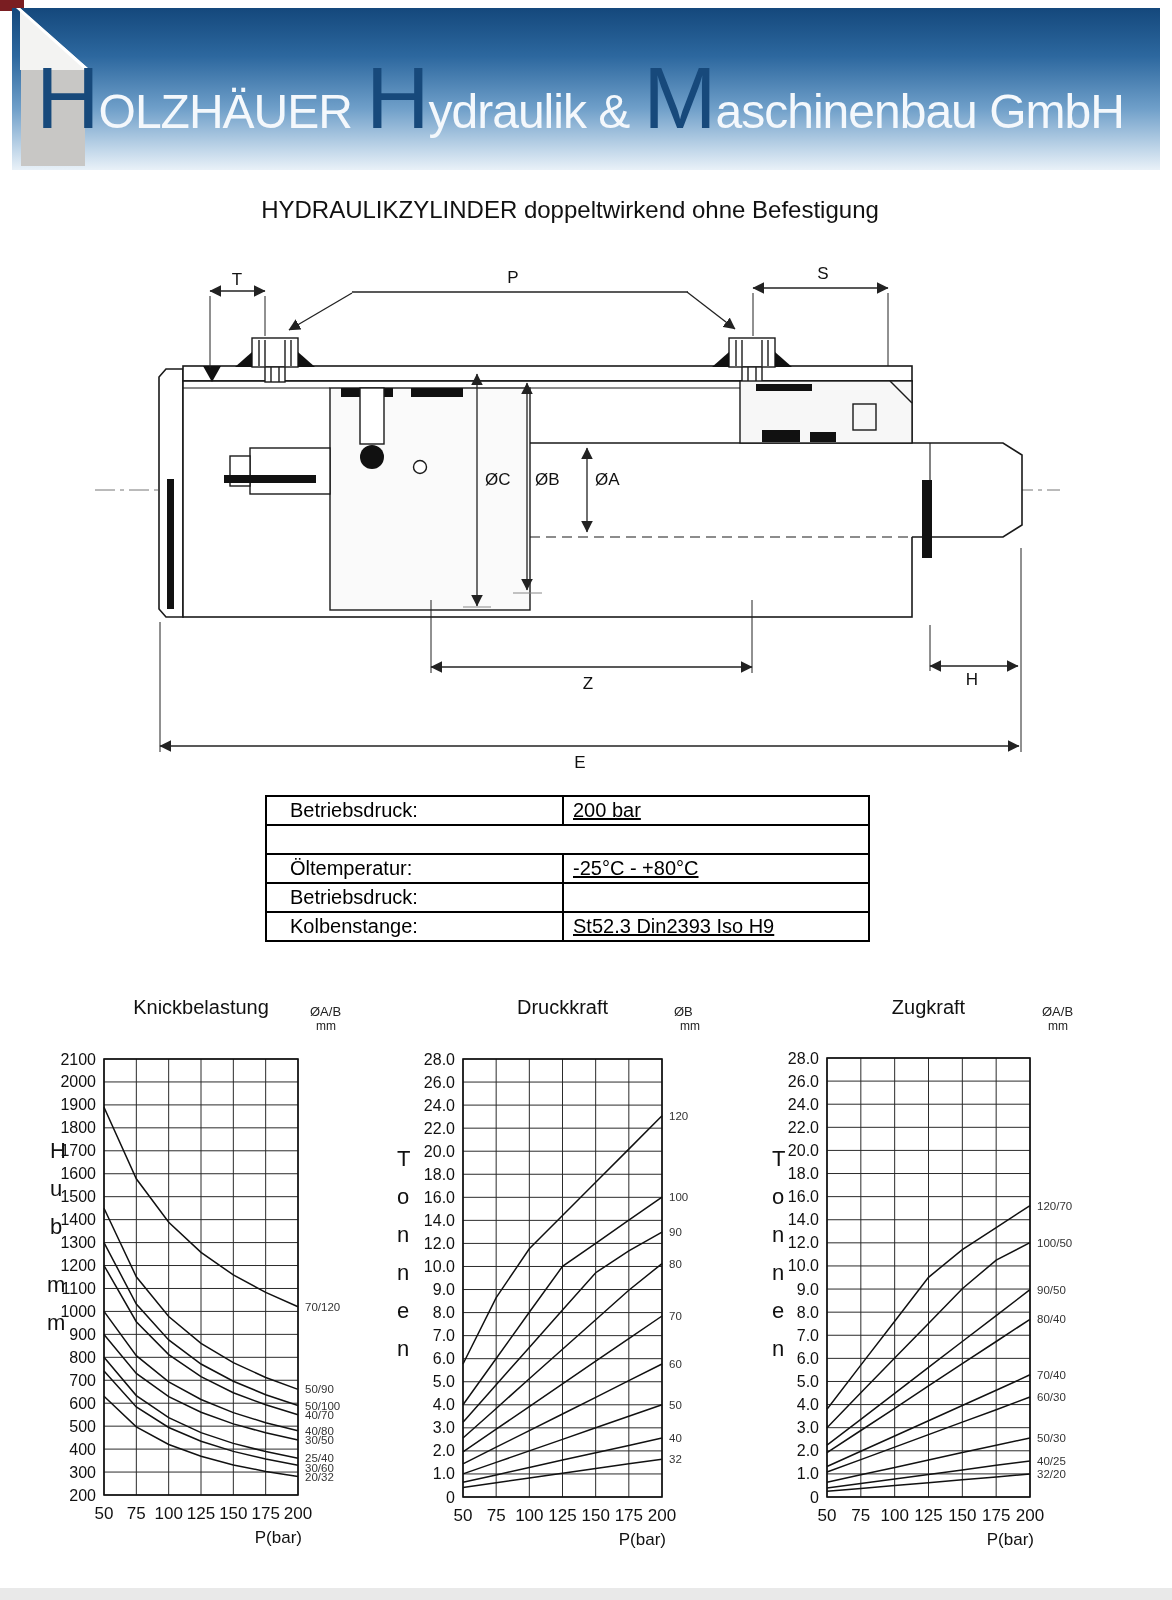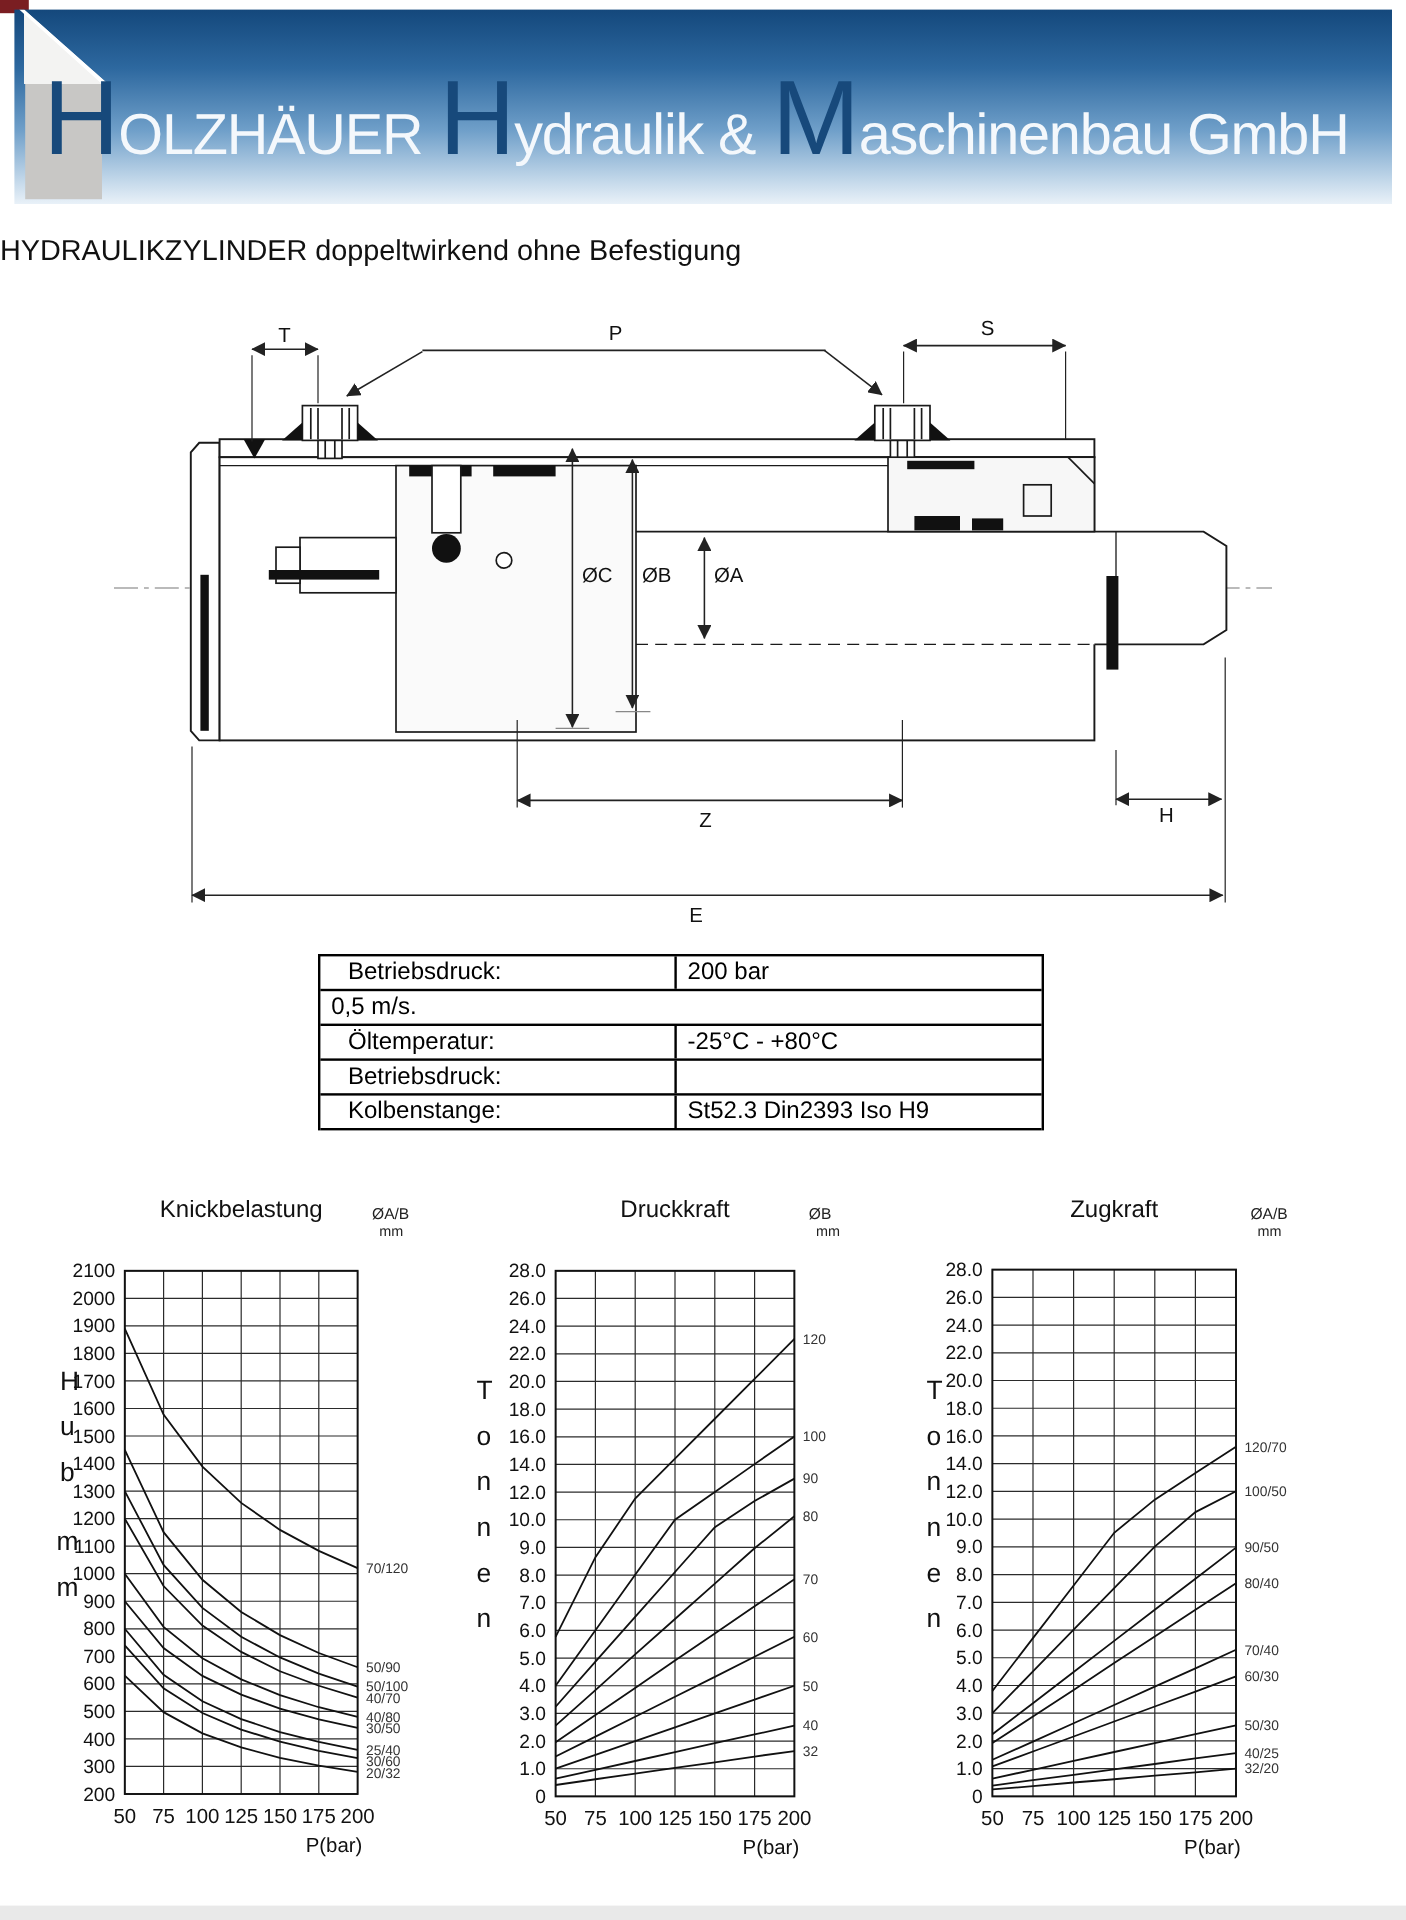--- a/index.html
+++ b/index.html
@@ -8,31 +8,31 @@
   
   .red-sliver{position:absolute;left:0;top:0;width:24px;height:11px;background:#7a1e22;}
   .banner{position:absolute;left:12px;top:8px;width:1148px;height:162px;
           background:linear-gradient(180deg,#14487c 0%,#2d689f 30%,#6f9fc9 62%,#c3d8ea 88%,#e9f1f8 100%);}
   .banner svg{position:absolute;left:0;top:0;}
   .logo-line{position:absolute;left:24px;top:46px;white-space:nowrap;letter-spacing:-1px;}
   .logo-big{font-size:88px;line-height:1;color:#17497b;font-weight:400;}
   .logo-small{font-size:48px;line-height:1;color:#f4f8fc;font-weight:400;margin-top:40px;}
   .sp{display:inline-block;width:14px;}
   
-  .page-title{position:absolute;left:0;top:196px;width:1140px;text-align:left;
+  .page-title{position:absolute;left:0;top:196px;width:1140px;text-align:center;
               font-size:24px;color:#111;}
   
   .drawing{position:absolute;left:90px;top:255px;}
   .drawing text{font-size:17px;fill:#111;}
   
   .specs{position:absolute;left:265px;top:795px;width:601px;border:2px solid #000;
          border-bottom:none;font-size:20px;color:#000;}
   .spec-row{display:flex;border-bottom:2px solid #000;height:27px;line-height:27px;}
   .spec-label{width:272px;border-right:2px solid #000;padding-left:23px;}
-  .spec-value{flex:1;padding-left:9px;}
+  .spec-value{flex:1;padding-left:9px;text-decoration:underline;}
   
   .charts{position:absolute;left:0;top:1000px;}
   .footer-band{position:absolute;left:0;top:1588px;width:1172px;height:12px;background:#e9e9e9;}
 </style>
 </head>
 <body>
 
 <div class="red-sliver"></div>
 
 <div class="banner">
@@ -168,21 +168,20 @@
     <text x="580" y="768" text-anchor="middle">E</text>
   </g>
 </svg>
 
 <div class="specs">
   <div class="spec-row">
     <div class="spec-label">Betriebsdruck:</div>
     <div class="spec-value">200 bar</div>
   </div>
   <div class="spec-row">
-    <div class="spec-value">0,5 m/s.</div>
   </div>
   <div class="spec-row">
     <div class="spec-label">Öltemperatur:</div>
     <div class="spec-value">-25°C - +80°C</div>
   </div>
   <div class="spec-row">
     <div class="spec-label">Betriebsdruck:</div>
   </div>
   <div class="spec-row">
     <div class="spec-label">Kolbenstange:</div>

